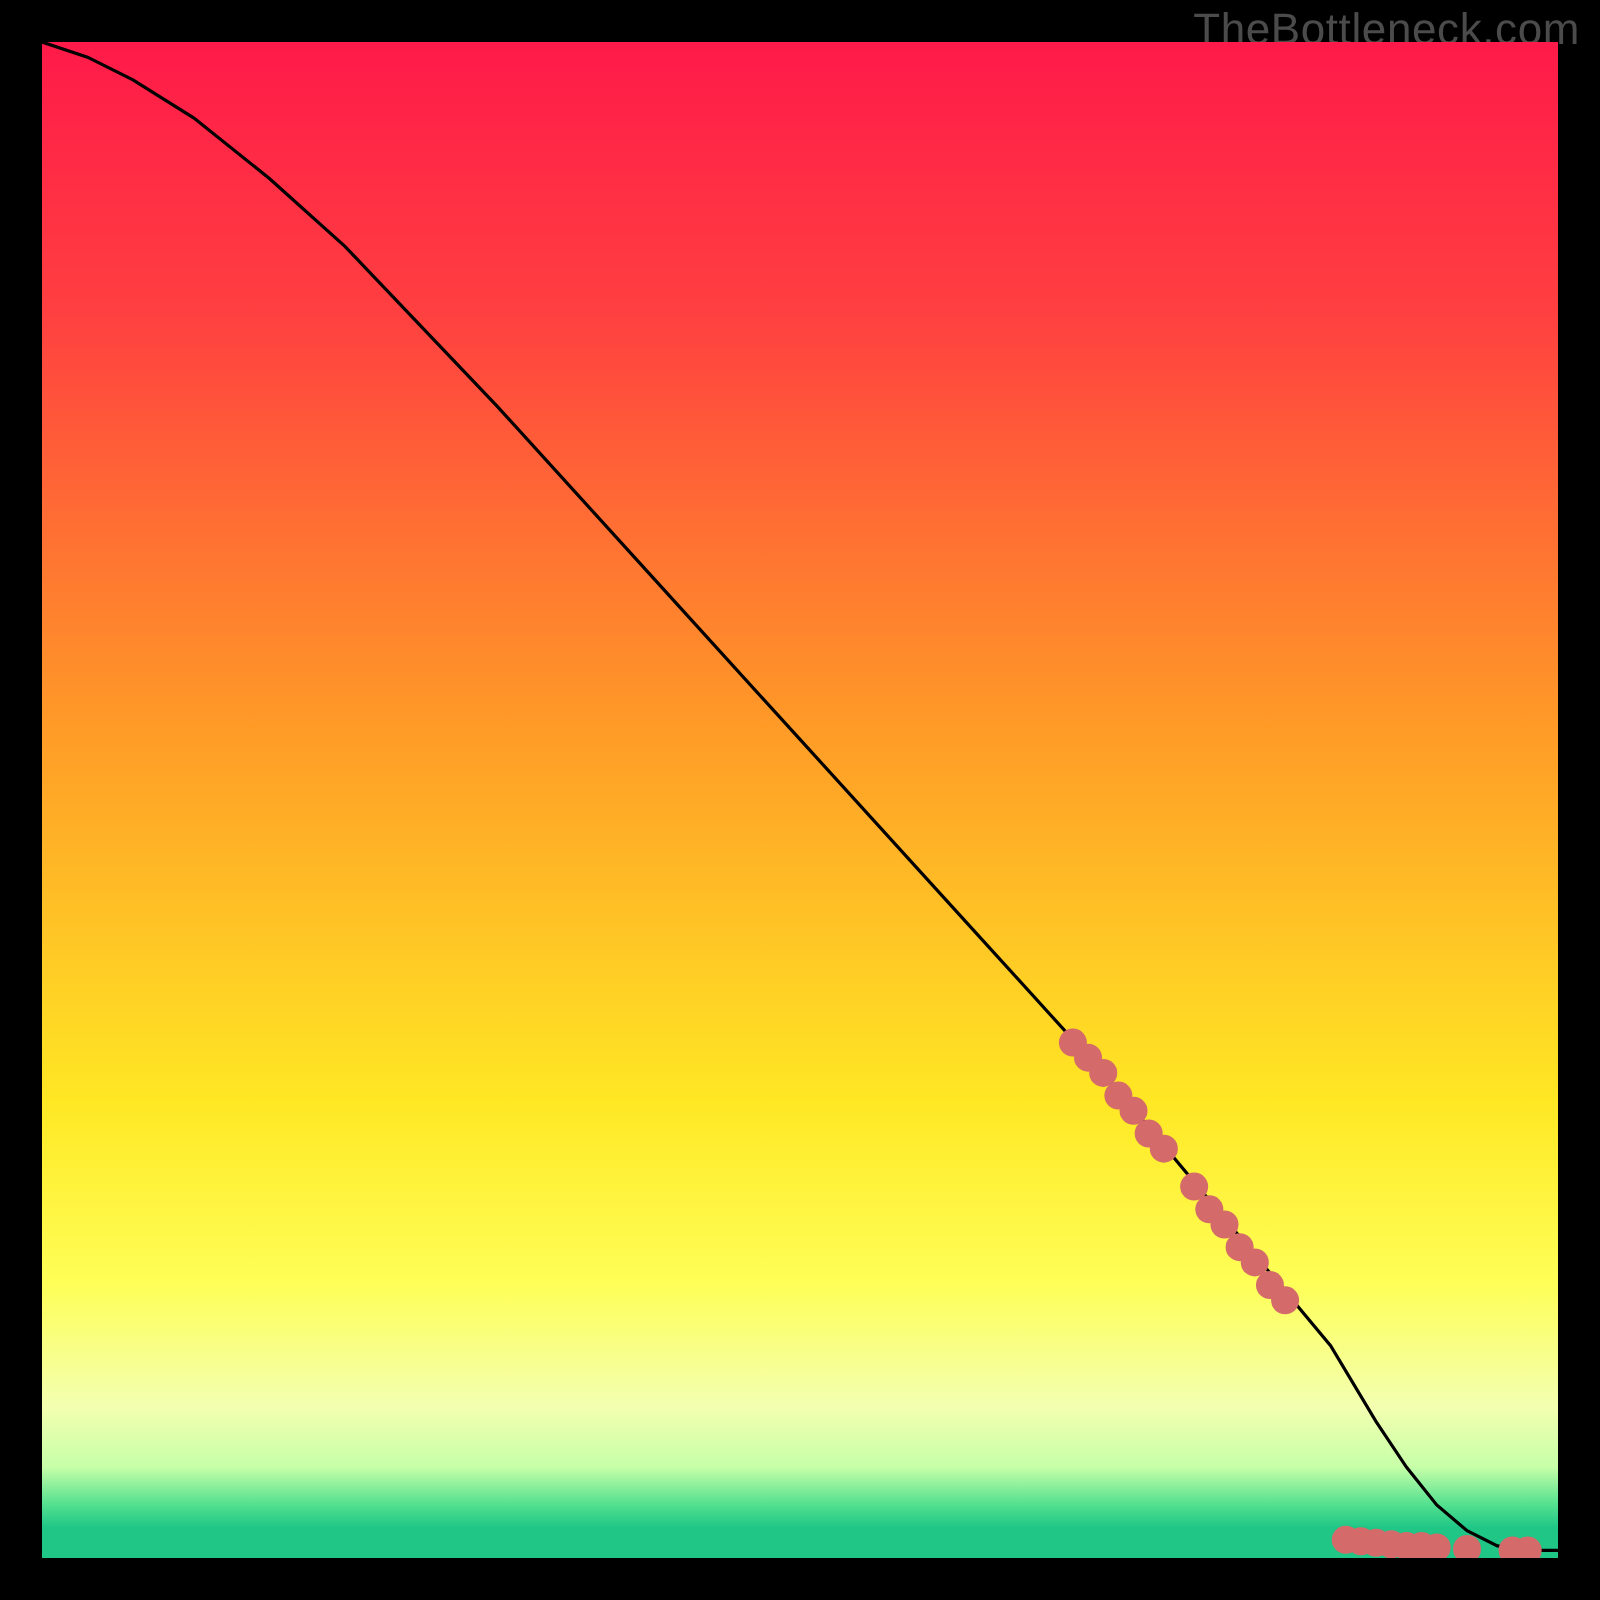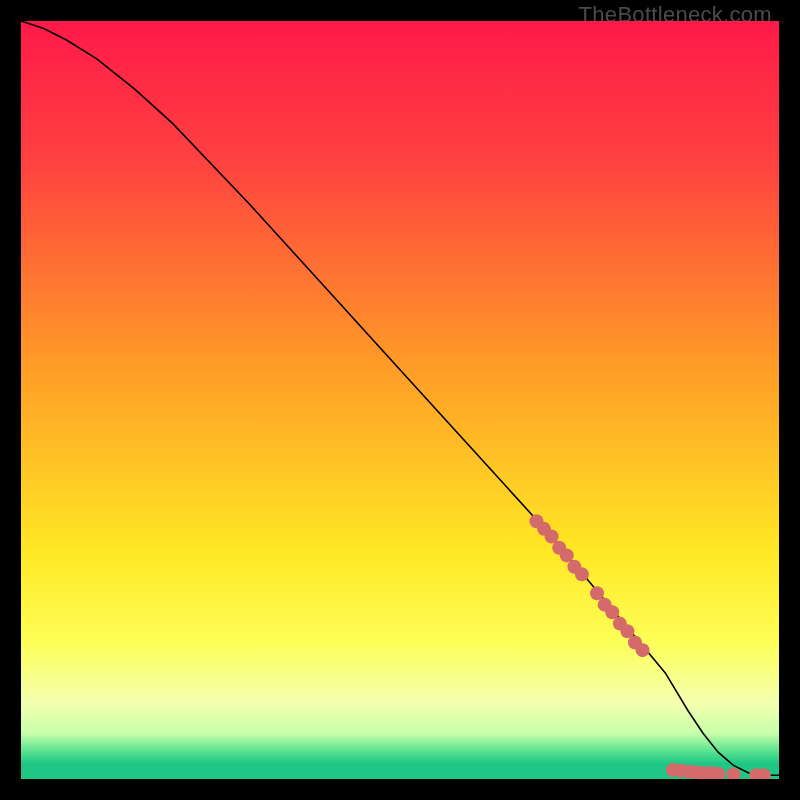--- a/index.html
+++ b/index.html
@@ -22,21 +22,21 @@
   .plot {
     position: absolute;
     left: 0;
     top: 0;
     width: 758px;
     height: 758px;
   }
   .watermark {
     position: absolute;
     top: 2px;
-    right: 28px;
+    right: 10px;
     color: #4b4b4b;
     font-size: 22px;
     font-weight: 500;
     letter-spacing: 0.3px;
   }
 </style>
 </head>
 <body>
 
 <div class="watermark">TheBottleneck.com</div>

